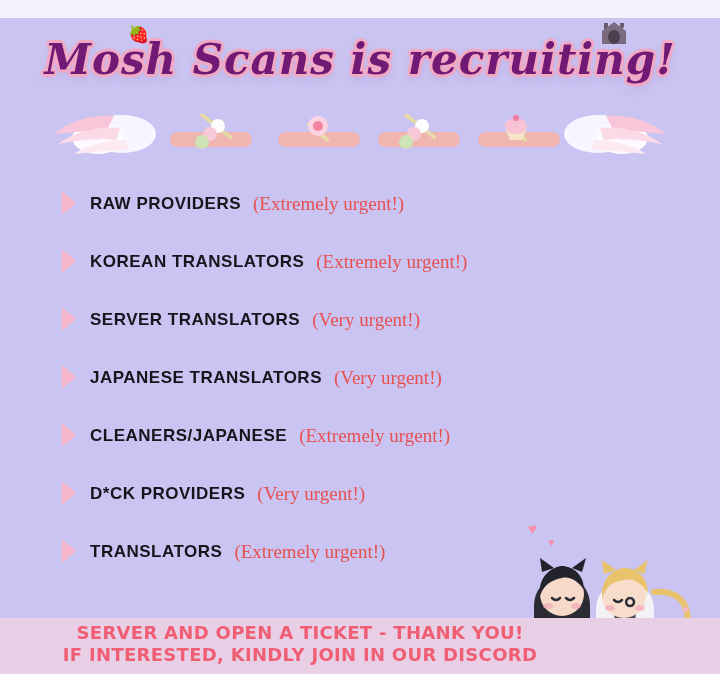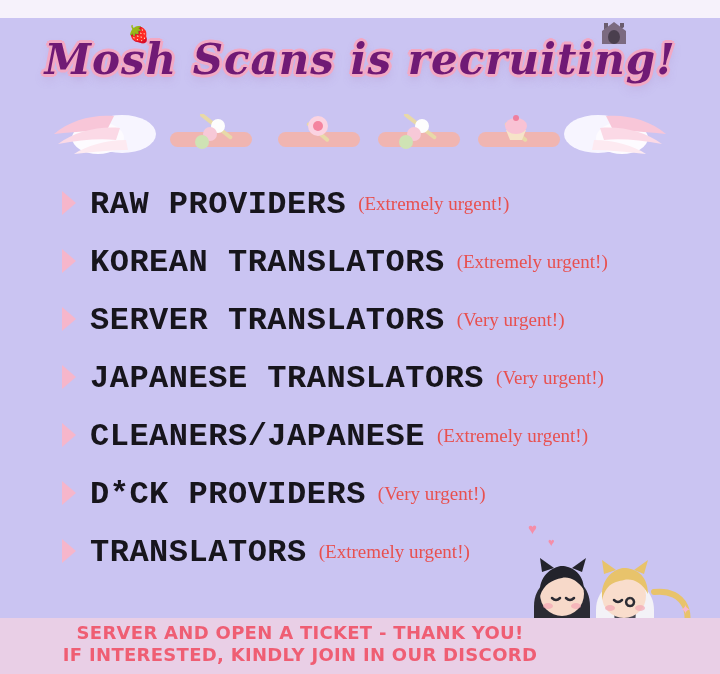--- a/index.html
+++ b/index.html
@@ -117,23 +117,23 @@
   }
   .arrow {
     width: 22px;
     height: 30px;
     margin-right: 10px;
     flex: 0 0 auto;
     position: relative;
     top: -1px;
   }
   .role-name {
-    font-family: Liberation Mono, monospace;
+    font-family: Liberation Sans, sans-serif;
     font-weight: bold;
-    font-size: 32px;
+    font-size: 17px;
     color: #17151c;
     letter-spacing: .5px;
     white-space: nowrap;
   }
   .role-urgency {
     font-family: Liberation Serif, serif;
     font-size: 19px;
     color: #e8504f;
     margin-left: 12px;
     white-space: nowrap;

